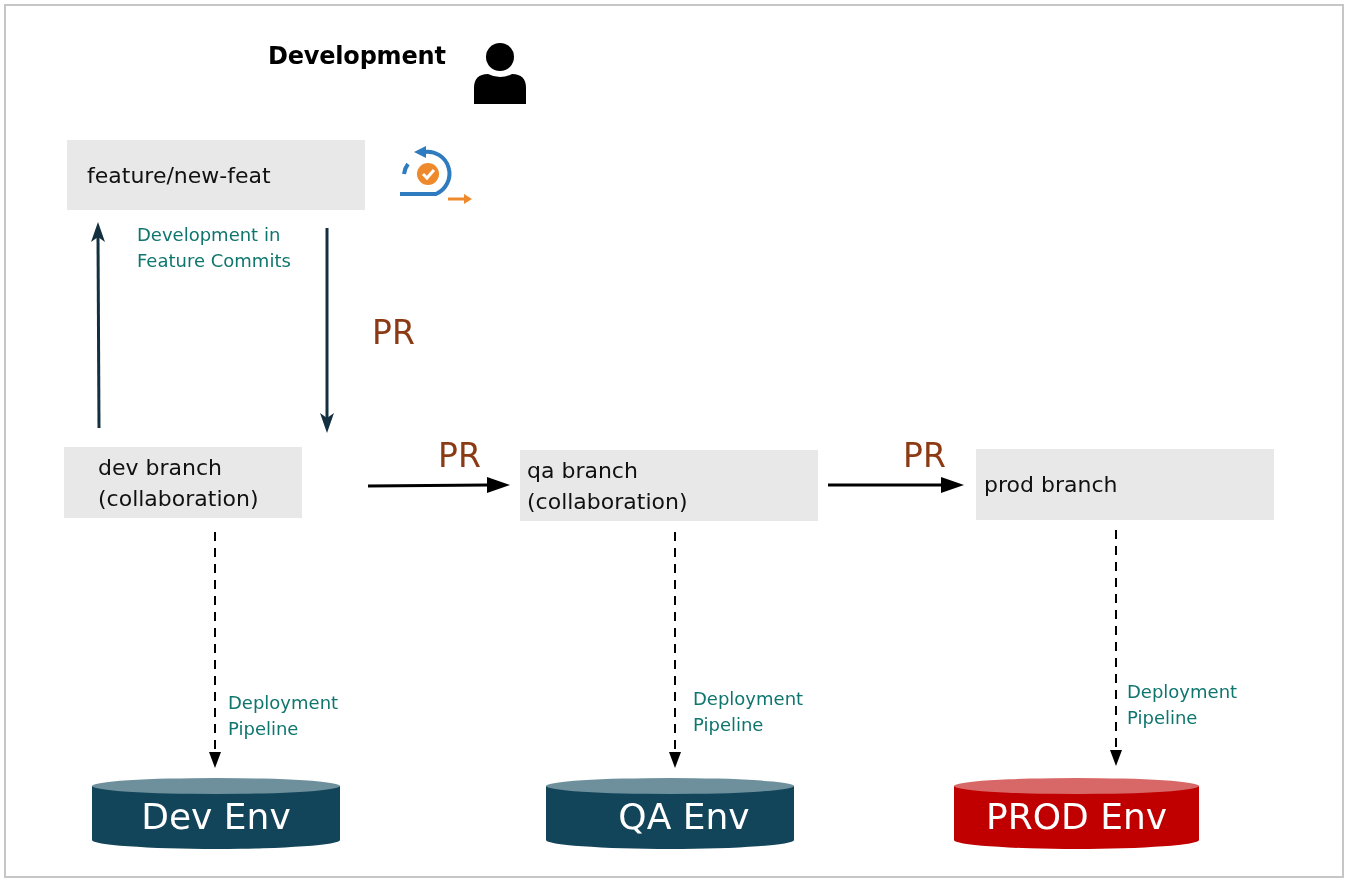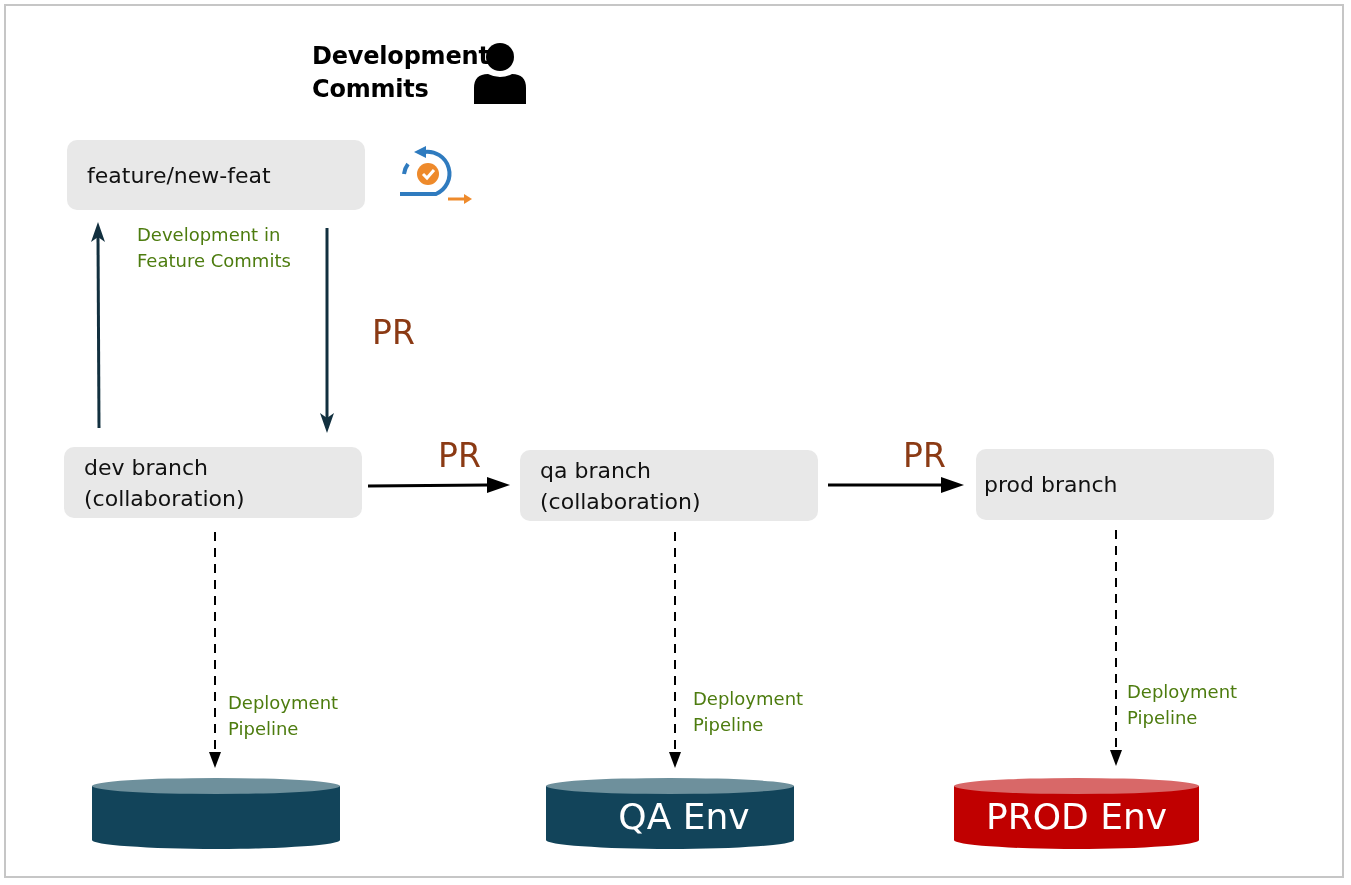--- a/index.html
+++ b/index.html
@@ -2,62 +2,61 @@
 <html><head>
 <meta charset="utf-8">
 <style>
   html, body { margin: 0; padding: 0; background: #ffffff; }
   body { width: 1351px; height: 885px; position: relative; overflow: hidden;
          font-family: "DejaVu Sans", "Liberation Sans", sans-serif; }
   .frame { position: absolute; left: 4px; top: 4px; width: 1340px; height: 874px;
            border: 2px solid #c6c6c6; box-sizing: border-box; background: #fff; }
   .abs { position: absolute; }
   .title { left: 268px; top: 40px; font-family: "DejaVu Sans", sans-serif; font-weight: bold;
-           font-size: 24px; line-height: 33px; color: #000; letter-spacing: -0.2px; margin-left: 44px; }
-  .box { position: absolute; background: #e8e8e8; border-radius: 10px; color: #111;
+           font-size: 24px; line-height: 33px; color: #000; letter-spacing: -0.2px; }
+  .box { position: absolute; background: #e8e8e8; border-radius: 0; color: #111;
          font-size: 22px; line-height: 31px; box-sizing: border-box; display: flex;
          flex-direction: column; justify-content: center; }
-  .small { font-size: 18px; line-height: 26px; color: #4d7c0f; }
+  .small { font-size: 18px; line-height: 26px; color: #0f766e; }
   .pr { font-size: 33px; color: #8b3a14; line-height: 40px; margin-left: 28px; }
   .env-label { position: absolute; color: #fff; font-size: 36px; text-align: center; width: 100%;
                left: 0; top: 18px; line-height: 44px; }
   svg.overlay { position: absolute; left: 0; top: 0; }
 </style>
 </head>
 <body>
 
 <div class="frame"></div>
 
 <div class="abs title">
   <div>Development</div>
-  <div>Commits</div>
 </div>
 <svg class="abs" style="left:470px;top:40px" width="60" height="66" viewBox="0 0 60 66">
   <circle cx="30" cy="17" r="14" fill="#000"></circle>
   <path d="M4 64 L4 48 Q4 34 18 34 Q30 40 42 34 Q56 34 56 48 L56 64 Z" fill="#000"></path>
 </svg>
 
 <svg class="abs" style="left:396px;top:146px" width="80" height="62" viewBox="0 0 80 62">
   <path d="M12 18 A20 20 0 0 0 8 28" stroke="#2f7bbf" stroke-width="4" fill="none"></path>
   <path d="M28 6 A22 22 0 0 1 40 48 L4 48" stroke="#2f7bbf" stroke-width="4" fill="none"></path>
   <polygon points="18,6 30,0 30,12" fill="#2f7bbf"></polygon>
   <circle cx="32" cy="28" r="11" fill="#ee8a2b"></circle>
   <path d="M27 28 L31 32 L38 24" stroke="#fff" stroke-width="3" fill="none"></path>
   <line x1="52" y1="53" x2="68" y2="53" stroke="#ee8a2b" stroke-width="3"></line>
   <polygon points="68,48 76,53 68,58" fill="#ee8a2b"></polygon>
 </svg>
 
 <div class="box" style="left:67px;top:140px;width:298px;height:70px;padding-left:20px">
   <span>feature/new-feat</span>
 </div>
-<div class="box" style="left:64px;top:447px;width:298px;height:71px;padding-left:20px">
+<div class="box" style="left:64px;top:447px;width:238px;height:71px;padding-left:34px">
   <span>dev branch</span>
   <span>(collaboration)</span>
 </div>
-<div class="box" style="left:520px;top:450px;width:298px;height:71px;padding-left:20px">
+<div class="box" style="left:520px;top:450px;width:298px;height:71px;padding-left:7px">
   <span>qa branch</span>
   <span>(collaboration)</span>
 </div>
 <div class="box" style="left:976px;top:449px;width:298px;height:71px;padding-left:8px">
   <span>prod branch</span>
 </div>
 
 <svg class="overlay" width="1351" height="885">
 
   <line x1="99" y1="428" x2="98" y2="236" stroke="#12303f" stroke-width="3"></line>
@@ -99,20 +98,21 @@
 <div class="abs small" style="left:1127px;top:679px">
   <div>Deployment</div>
   <div>Pipeline</div>
 </div>
 
 <div class="abs" style="left:92px;top:777px;width:248px;height:72px">
   <svg width="248" height="72" viewBox="0 0 248 72" style="position:absolute;left:0;top:0">
     <path class="env-body" d="M0 9 L0 63 A124 9 0 0 0 248 63 L248 9 Z" fill="#12445a"></path>
     <ellipse class="env-top" cx="124" cy="9" rx="124" ry="8" fill="#6e909c"></ellipse>
   </svg>
+  <div class="env-label">Dev Env</div>
 </div>
 <div class="abs" style="left:546px;top:777px;width:276px;height:72px">
   <svg width="248" height="72" viewBox="0 0 248 72" style="position:absolute;left:0;top:0">
     <path class="env-body" d="M0 9 L0 63 A124 9 0 0 0 248 63 L248 9 Z" fill="#12445a"></path>
     <ellipse class="env-top" cx="124" cy="9" rx="124" ry="8" fill="#6e909c"></ellipse>
   </svg>
   <div class="env-label">QA Env</div>
 </div>
 <div class="abs" style="left:954px;top:777px;width:245px;height:72px">
   <svg width="245" height="72" viewBox="0 0 245 72" style="position:absolute;left:0;top:0">

